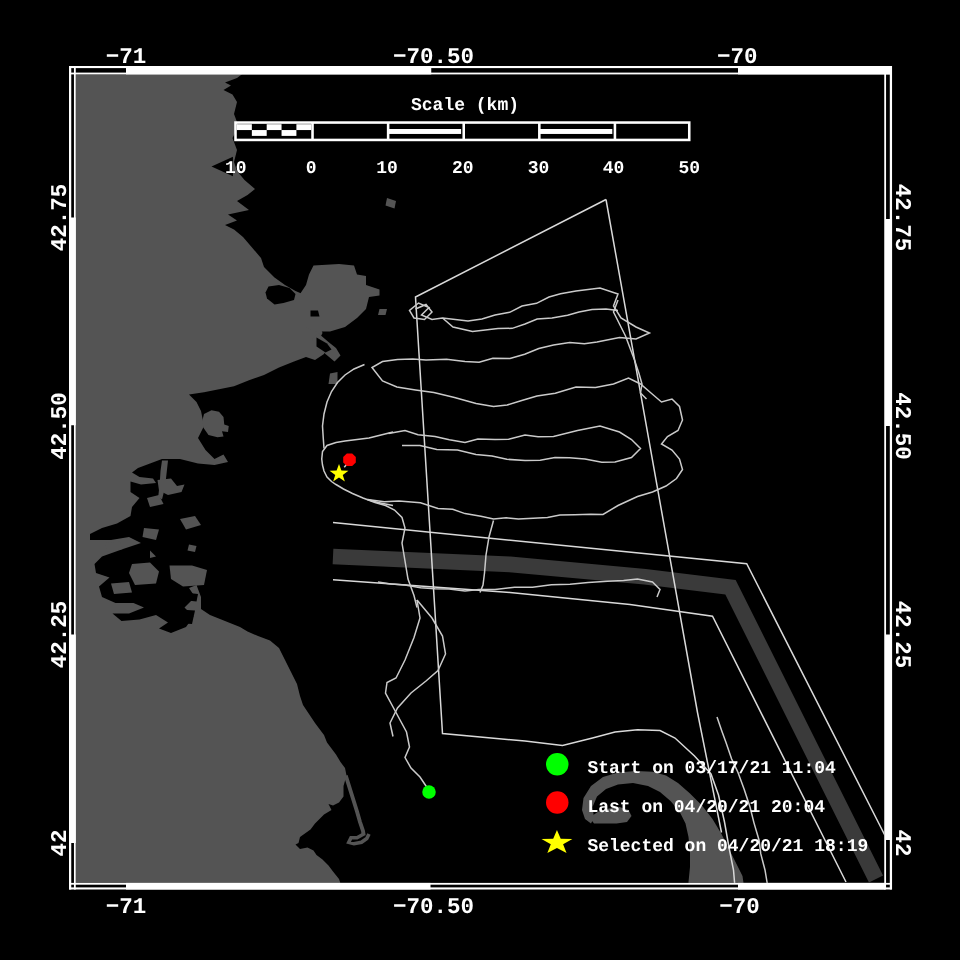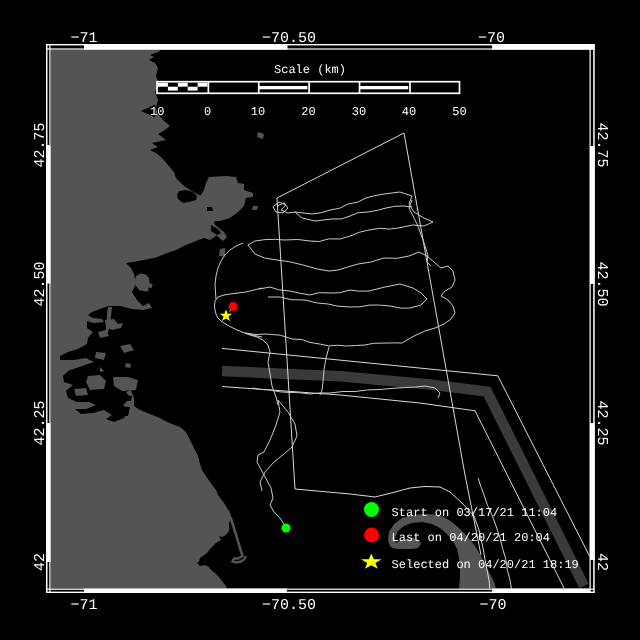--- a/index.html
+++ b/index.html
@@ -1,16 +1,16 @@
 <!DOCTYPE html>
 <html><head>
 <meta charset="utf-8">
 <style>
   html,body{margin:0;padding:0;background:#000;}
-  #wrap{position:relative;width:640px;height:640px;background:#000;overflow:hidden;transform:translateZ(0);}
+  #wrap{position:relative;width:640px;height:640px;background:#000;overflow:hidden;transform:translateZ(0);font-weight:bold;}
   svg text{text-rendering:geometricPrecision;} g.mono{opacity:0.999;}
   svg{display:block;}
   .mono{font-family:"Liberation Mono",monospace;fill:#fff;}
 </style>
 </head>
 <body>
 
 <div id="wrap">
 <svg width="640" height="640" viewBox="0 0 640 640">
 

